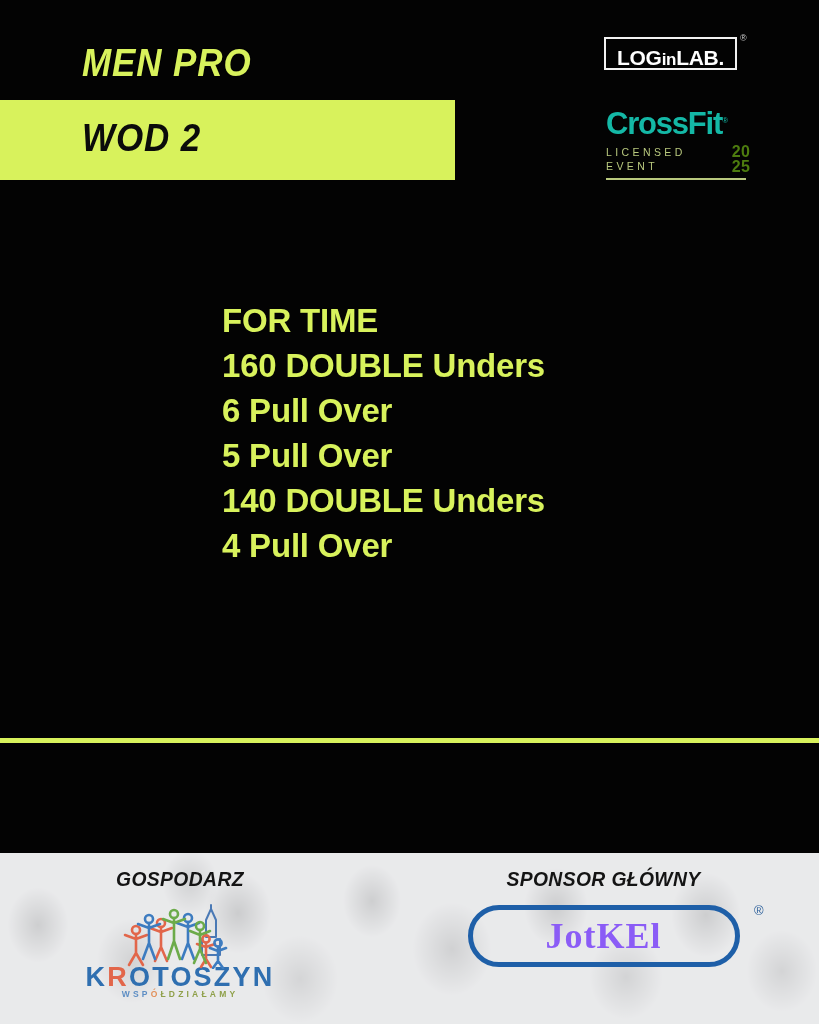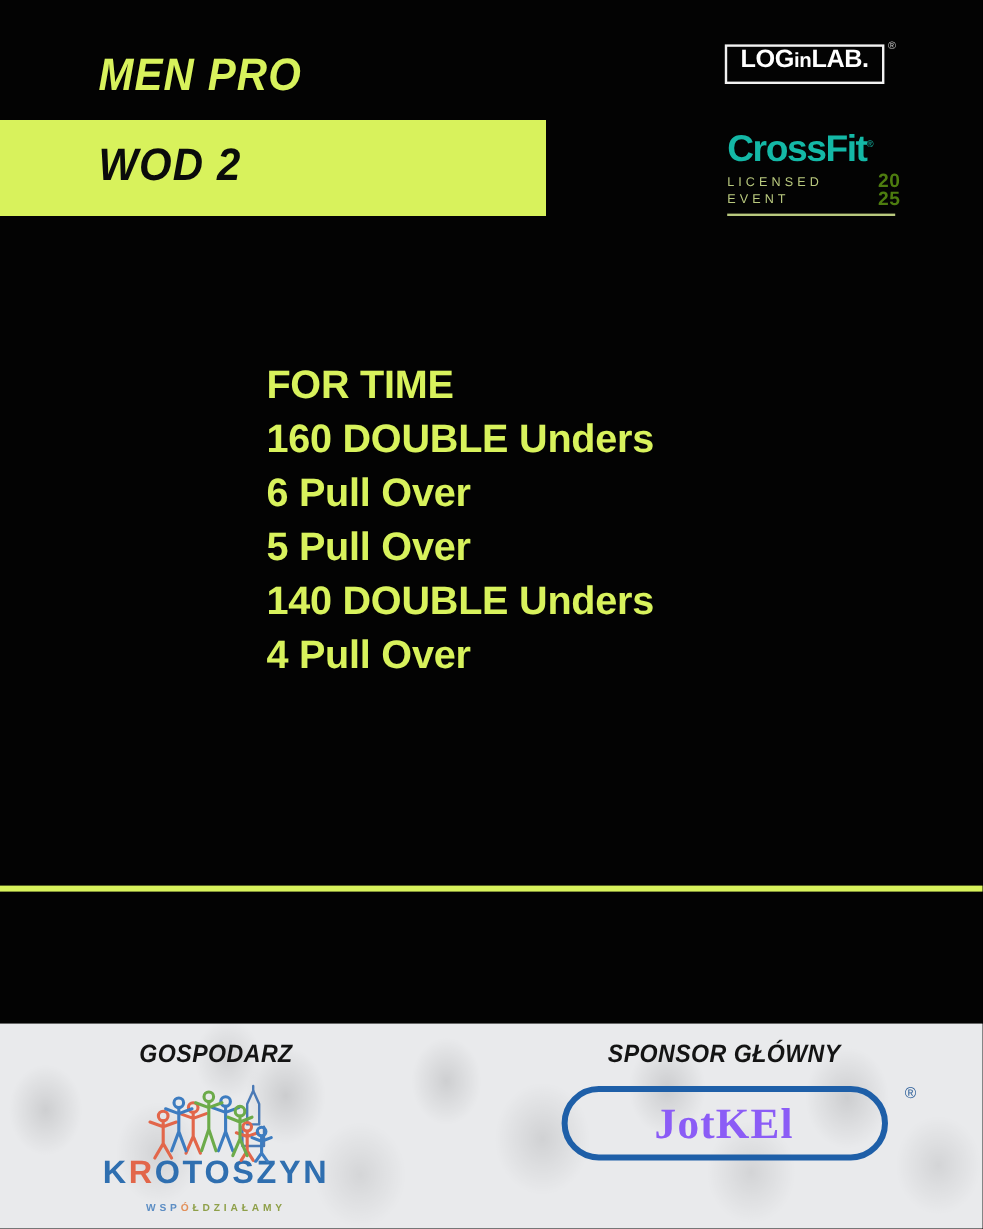--- a/index.html
+++ b/index.html
@@ -59,21 +59,21 @@
 
   
   .loginlab {
     position: absolute;
     left: 604px;
     top: 37px;
     width: 133px;
     height: 33px;
     border: 2px solid #f2f2f2;
     display: flex;
-    align-items: flex-start;
+    align-items: flex-end;
     justify-content: center;
   }
   .loginlab-text {
     font-size: 21px;
     font-weight: 800;
     color: #ffffff;
     letter-spacing: -0.3px;
     line-height: 1;
     white-space: nowrap;
   }
@@ -220,21 +220,21 @@
     color: #2f6fb0;
     letter-spacing: 2.2px;
     line-height: 22px;
     margin-top: -3px;
   }
   .krotoszyn-name .kred { color: #e2664a; }
   .krotoszyn-sub {
     font-size: 8.5px;
     letter-spacing: 3.2px;
     font-weight: 600;
-    margin-top: 13px;
+    margin-top: 1px;
     color: #8fa04a;
   }
   .krotoszyn-sub .s-b { color:#5d8ec4; }
   .krotoszyn-sub .s-o { color:#e2905a; }
 
   
   .sponsor-col { left: 384px; top: 14px; width: 439px; }
   .jotkel-wrap {
     position: relative;
     margin: 14px auto 0;

